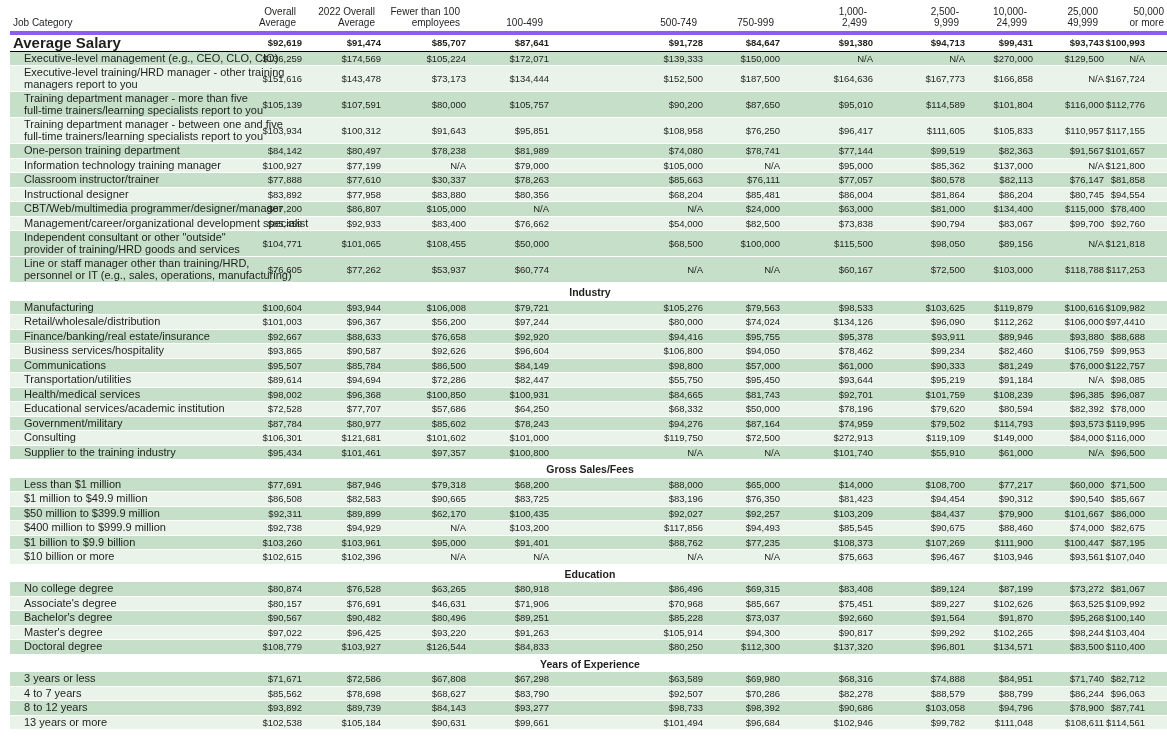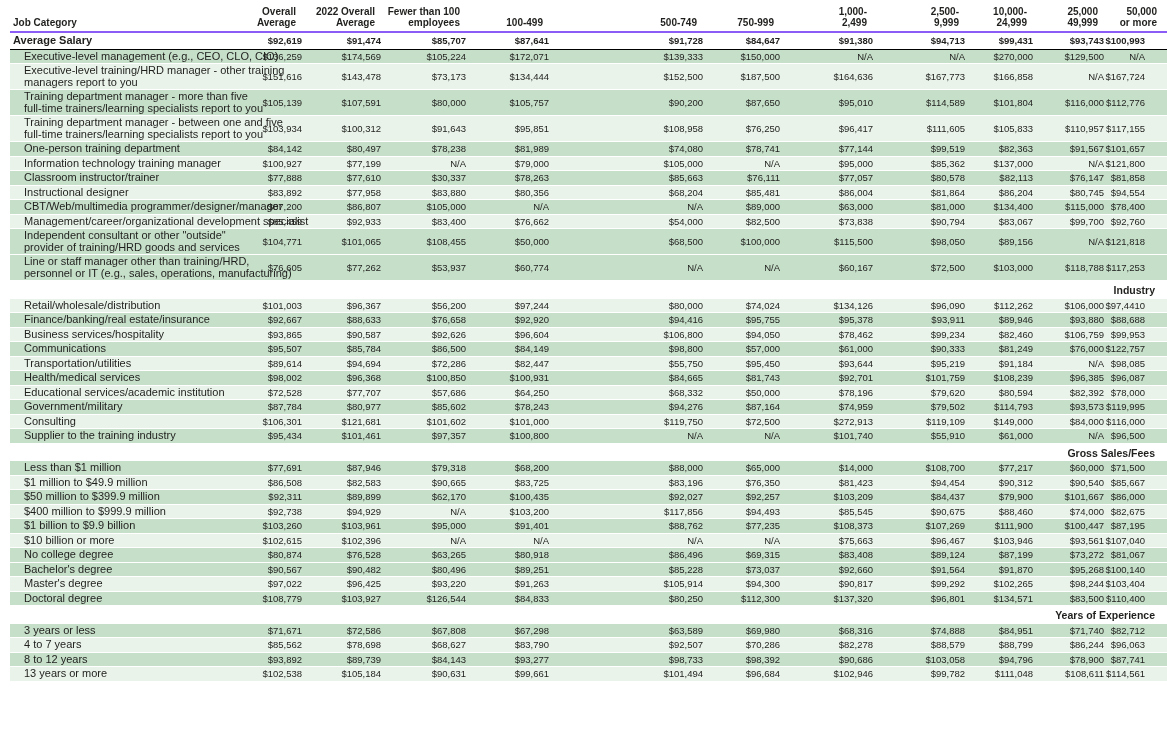--- a/index.html
+++ b/index.html
@@ -16,35 +16,35 @@
     margin: 3px 0 0 10px;
     width: 1157px;
   }
   table {
     border-collapse: collapse;
     table-layout: fixed;
     width: 1157px;
     font-size: 9.5px;
   }
   thead th {
-    font-weight: bold;
+    font-weight: normal;
     font-size: 10px;
     line-height: 11px;
     vertical-align: bottom;
     text-align: right;
     white-space: pre-line;
     padding: 3px 6px 3px 0;
-    border-bottom: 2px solid #8b5cf6;
+    border-bottom: 4px solid #8b5cf6;
   }
   thead th.label-col {
     text-align: left;
     padding-left: 3px;
     font-size: 10px;
   }
-  thead th.last { padding-right: 10px; }
+  thead th.last { padding-right: 3px; }
   tbody td {
     padding: 1px 0;
     line-height: 11.5px;
     vertical-align: middle;
   }
   td.label {
     text-align: left;
     padding-left: 14px;
     white-space: pre;
     font-size: 11px;
@@ -53,29 +53,29 @@
     text-align: right;
     white-space: nowrap;
   }
   td.num.last { padding-right: 22px; }
   tr.avg td {
     font-weight: bold;
     background: #ffffff;
     border-bottom: 1px solid #000;
     padding: 2px 0 2px 0;
   }
-  tr.avg td.label { padding-left: 3px; font-size: 11px; }
+  tr.avg td.label { padding-left: 3px; font-size: 15px; }
   tr.data-dark td { background: #c6dfc9; border-bottom: 1px solid #ffffff; }
   tr.data-light td { background: #e9f3ea; border-bottom: 1px solid #ffffff; }
   tr.section-row td {
     background: #ffffff;
     font-weight: bold;
     font-size: 10.5px;
-    text-align: right;
-    padding: 4px 12px 2px 3px;
+    text-align: center;
+    padding: 4px 0 2px 3px;
   }
 </style>
 </head>
 <body>
 
 <div class="table-wrap">
   <table>
     <colgroup>
       <col style="width:240px">
       <col style="width:52px">
@@ -244,21 +244,21 @@
           <td class="num">$80,745</td>
           <td class="num last">$94,554</td>
         </tr>
         <tr class="data-dark">
           <td class="label">CBT/Web/multimedia programmer/designer/manager</td>
           <td class="num">$87,200</td>
           <td class="num">$86,807</td>
           <td class="num">$105,000</td>
           <td class="num">N/A</td>
           <td class="num">N/A</td>
-          <td class="num">$89,000</td>
+          <td class="num">$24,000</td>
           <td class="num">$63,000</td>
           <td class="num">$81,000</td>
           <td class="num">$134,400</td>
           <td class="num">$115,000</td>
           <td class="num last">$78,400</td>
         </tr>
         <tr class="data-light">
           <td class="label">Management/career/organizational development specialist</td>
           <td class="num">$85,459</td>
           <td class="num">$92,933</td>
@@ -298,20 +298,34 @@
           <td class="num">N/A</td>
           <td class="num">$60,167</td>
           <td class="num">$72,500</td>
           <td class="num">$103,000</td>
           <td class="num">$118,788</td>
           <td class="num last">$117,253</td>
         </tr>
         <tr class="section-row">
           <td colspan="12">Industry</td>
         </tr>
+        <tr class="data-dark">
+          <td class="label">Manufacturing</td>
+          <td class="num">$100,604</td>
+          <td class="num">$93,944</td>
+          <td class="num">$106,008</td>
+          <td class="num">$79,721</td>
+          <td class="num">$105,276</td>
+          <td class="num">$79,563</td>
+          <td class="num">$98,533</td>
+          <td class="num">$103,625</td>
+          <td class="num">$119,879</td>
+          <td class="num">$100,616</td>
+          <td class="num last">$109,982</td>
+        </tr>
         <tr class="data-light">
           <td class="label">Retail/wholesale/distribution</td>
           <td class="num">$101,003</td>
           <td class="num">$96,367</td>
           <td class="num">$56,200</td>
           <td class="num">$97,244</td>
           <td class="num">$80,000</td>
           <td class="num">$74,024</td>
           <td class="num">$134,126</td>
           <td class="num">$96,090</td>
@@ -525,34 +539,51 @@
           <td class="num">N/A</td>
           <td class="num">N/A</td>
           <td class="num">N/A</td>
           <td class="num">N/A</td>
           <td class="num">$75,663</td>
           <td class="num">$96,467</td>
           <td class="num">$103,946</td>
           <td class="num">$93,561</td>
           <td class="num last">$107,040</td>
         </tr>
+        <tr class="section-row">
+          <td colspan="12">Education</td>
+        </tr>
         <tr class="data-dark">
           <td class="label">No college degree</td>
           <td class="num">$80,874</td>
           <td class="num">$76,528</td>
           <td class="num">$63,265</td>
           <td class="num">$80,918</td>
           <td class="num">$86,496</td>
           <td class="num">$69,315</td>
           <td class="num">$83,408</td>
           <td class="num">$89,124</td>
           <td class="num">$87,199</td>
           <td class="num">$73,272</td>
           <td class="num last">$81,067</td>
         </tr>
+        <tr class="data-light">
+          <td class="label">Associate's degree</td>
+          <td class="num">$80,157</td>
+          <td class="num">$76,691</td>
+          <td class="num">$46,631</td>
+          <td class="num">$71,906</td>
+          <td class="num">$70,968</td>
+          <td class="num">$85,667</td>
+          <td class="num">$75,451</td>
+          <td class="num">$89,227</td>
+          <td class="num">$102,626</td>
+          <td class="num">$63,525</td>
+          <td class="num last">$109,992</td>
+        </tr>
         <tr class="data-dark">
           <td class="label">Bachelor's degree</td>
           <td class="num">$90,567</td>
           <td class="num">$90,482</td>
           <td class="num">$80,496</td>
           <td class="num">$89,251</td>
           <td class="num">$85,228</td>
           <td class="num">$73,037</td>
           <td class="num">$92,660</td>
           <td class="num">$91,564</td>

